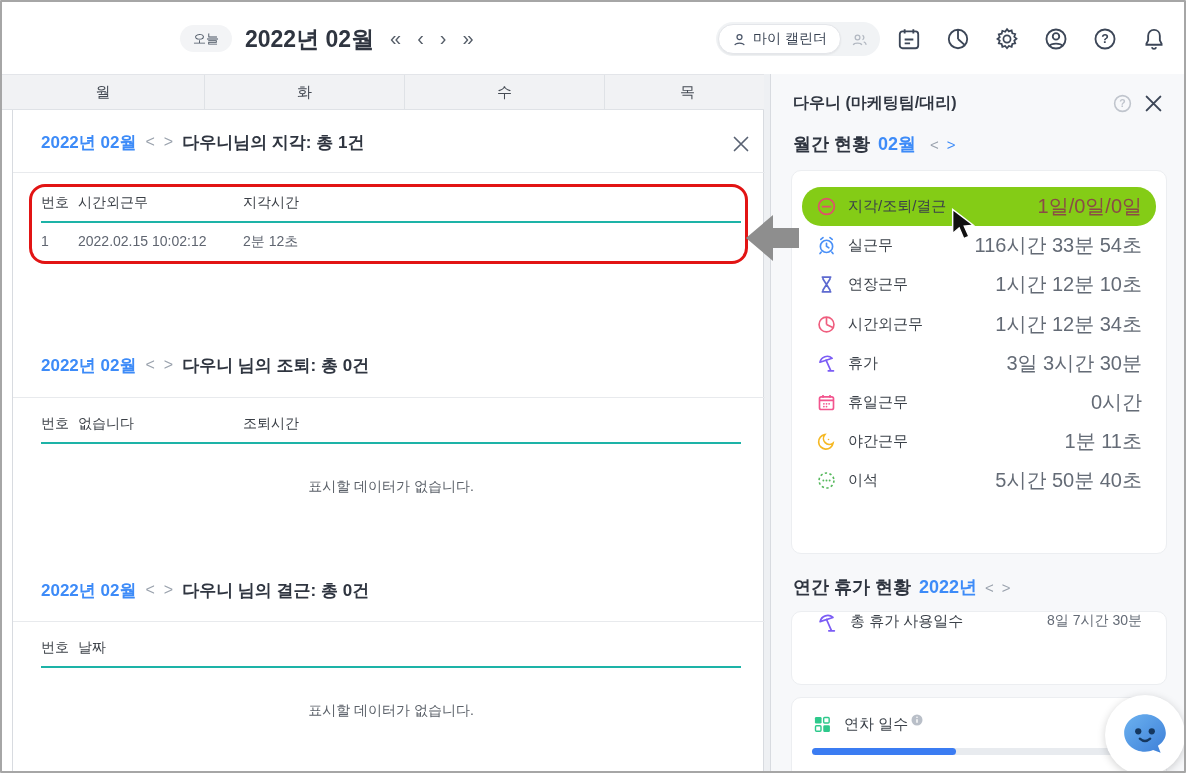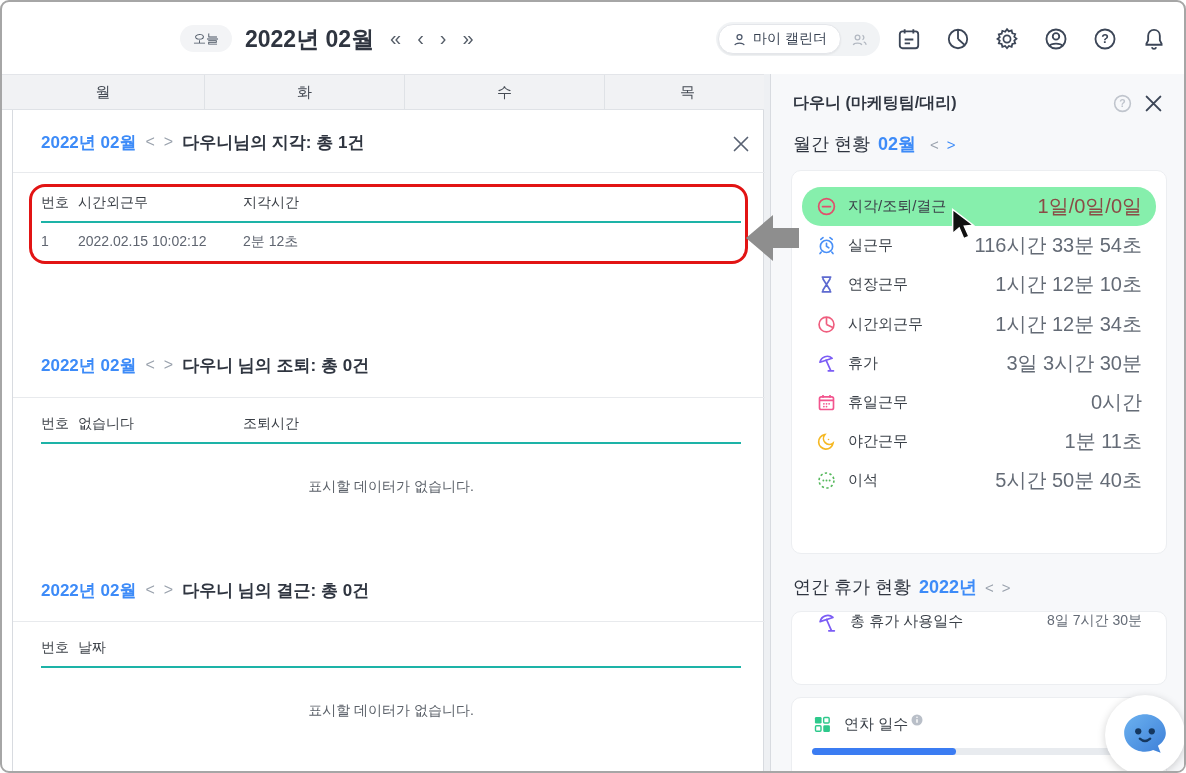--- a/index.html
+++ b/index.html
@@ -1,18 +1,18 @@
 <!DOCTYPE html>
 <html><head>
 <meta charset="utf-8">
 <style>
   html,body{margin:0;padding:0;background:#fff;}
   *{box-sizing:border-box;font-family:"Liberation Sans","DejaVu Sans",sans-serif;}
   #screen{position:relative;width:1186px;height:773px;background:#fff;border:2px solid #a6a6a6;
-          border-radius:9px;overflow:hidden;}
+          border-radius:1px;overflow:hidden;}
   .abs{position:absolute;}
 
   
   .today-btn{left:178px;top:23px;height:27px;padding:0 13px;background:#f3f4f6;border:none;
              border-radius:14px;font-size:13px;color:#4b5563;display:flex;align-items:center;cursor:pointer;}
   .main-title{left:243px;top:22px;font-size:23px;font-weight:700;color:#2f3540;}
   .nav-arrows{left:388px;top:22px;display:flex;gap:16px;font-size:20px;color:#555d68;}
   .nav-arrows span{cursor:pointer;line-height:28px;}
   .cal-toggle{left:714px;top:20px;height:34px;background:#f1f3f5;border-radius:17px;display:flex;
               align-items:center;padding:2px;}
@@ -51,31 +51,31 @@
              pointer-events:none;z-index:5;}
   .gray-arrow{left:744px;top:213px;z-index:6;pointer-events:none;}
   .cursor-annot{left:947px;top:206px;z-index:30;pointer-events:none;}
 
   
   .sidebar{left:768px;top:72px;width:416px;height:701px;background:#f7f8fa;border-left:1px solid #d8dbe0;}
   .sb-user-row{position:absolute;left:22px;top:17px;width:372px;display:flex;align-items:center;}
   .sb-user{font-size:16px;font-weight:700;color:#2f3540;flex:1;}
   .sb-help,.sb-close{width:24px;height:24px;display:flex;align-items:center;justify-content:center;cursor:pointer;}
   .sb-sec-title{position:absolute;left:22px;display:flex;align-items:center;gap:8px;}
-  .sb-sec-title .t{font-size:18px;font-weight:400;color:#2f3540;}
+  .sb-sec-title .t{font-size:18px;font-weight:700;color:#2f3540;}
   .sb-sec-title .m{font-size:18px;font-weight:700;color:#3d8bf8;}
   .sb-sec-title .c{font-size:15px;color:#9aa2ad;cursor:pointer;}
   .sb-sec-title .c.blue{color:#3d8bf8;}
   .card{position:absolute;left:20px;width:376px;background:#fff;border:1px solid #eceef1;border-radius:10px;}
   .card1{top:96px;height:384px;padding:16px 10px;}
   .m-row{height:39.2px;display:flex;align-items:center;padding:0 14px 0 14px;border-radius:19px;}
   .m-row .ic{width:21px;height:21px;margin-right:11px;flex:none;display:flex;}
   .m-row .lb{font-size:15px;color:#3b4149;flex:1;}
   .m-row .vl{font-size:20px;color:#646b76;}
-  .m-row.hl{background:#86efac;}
+  .m-row.hl{background:#84cc16;}
   .m-row.hl .vl{color:#8a4b46;}
   .card2{top:537px;height:74px;display:flex;align-items:flex-start;padding:0 24px;}
   .card2 .lb{font-size:15px;color:#3b4149;flex:1;}
   .card2 .vl{font-size:14px;color:#646b76;}
   .card2 .ic{width:22px;height:22px;margin-right:12px;display:flex;}
   .card3{top:623px;height:106px;padding:16px 20px;}
   .card3 .row{display:flex;align-items:center;}
   .card3 .ic{width:20px;height:20px;margin-right:12px;display:flex;}
   .card3 .lb{font-size:15px;color:#3b4149;}
   .card3 .info{margin-left:3px;margin-bottom:8px;display:inline-flex;}

